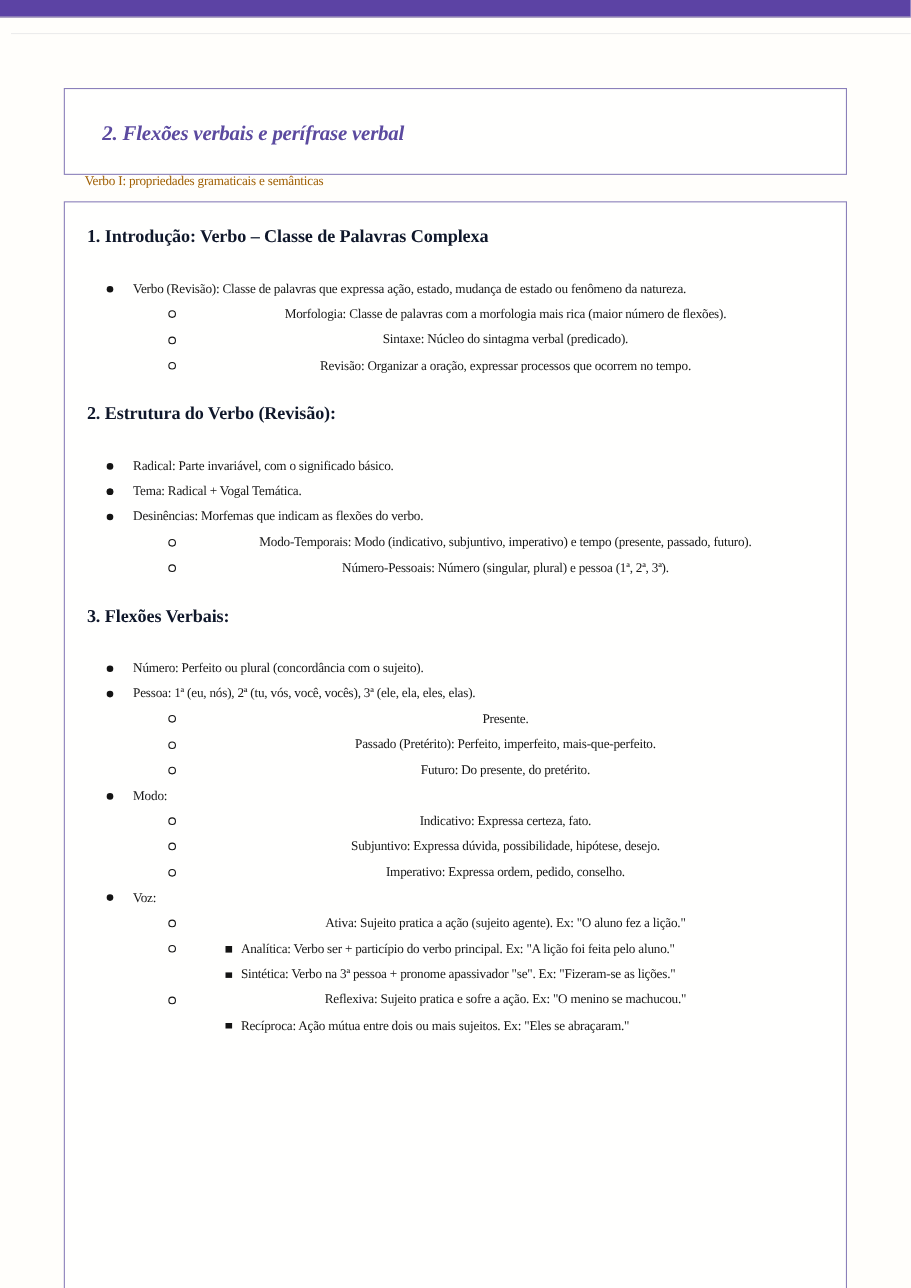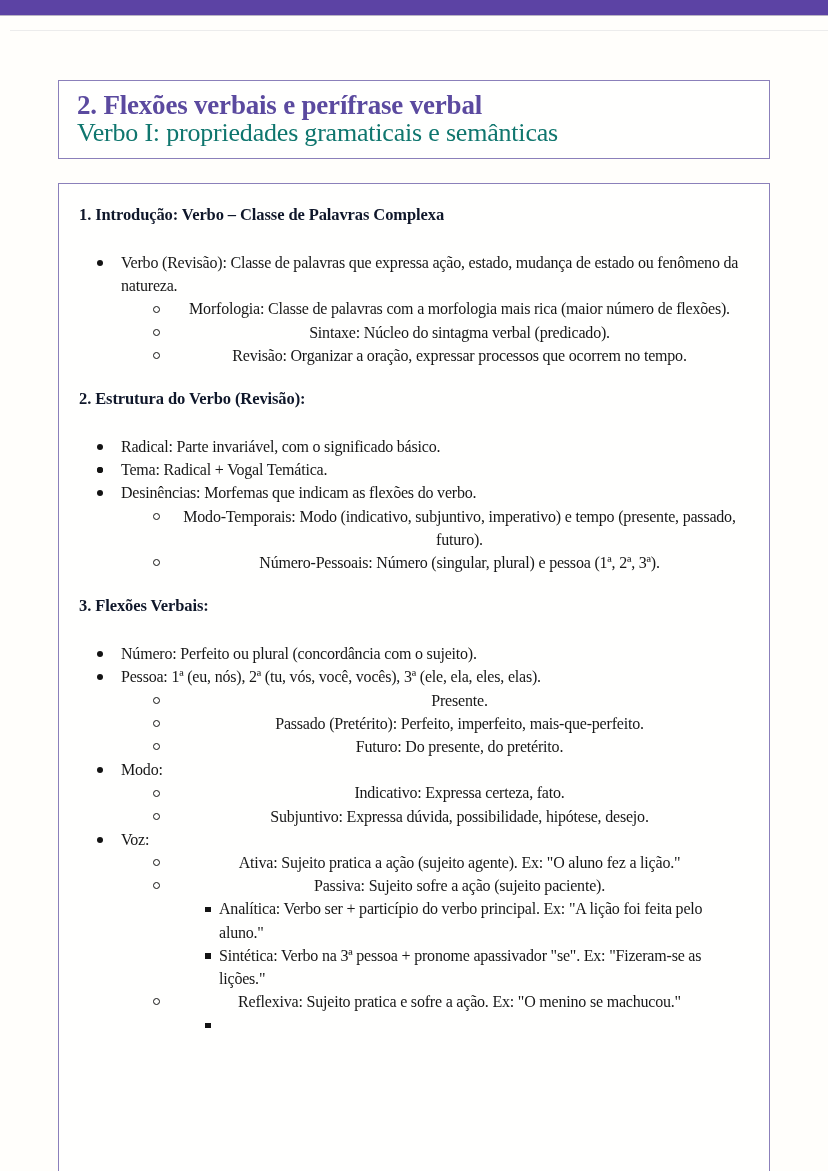--- a/index.html
+++ b/index.html
@@ -36,51 +36,52 @@
     box-sizing: border-box;
     background: #fffffe;
     border: 1.5px solid #8b80ba;
   }
   .title-card {
     top: 80px;
     height: 79px;
     padding: 9px 18px;
   }
   .page-title {
-    margin: 0;
-    font-size: 27px;
+    margin: 16px;
+    font-size: 19px;
     font-weight: bold;
     color: #5b4a9f;
     line-height: 31px;
     letter-spacing: -0.2px;
+    font-style: italic;
   }
   .page-subtitle {
     margin: 0;
-    font-size: 26px;
-    color: #0f766e;
+    font-size: 12px;
+    color: #a16207;
     line-height: 23px;
     letter-spacing: -0.2px;
   }
   .content-card {
     top: 183px;
     height: 1040px;
     padding: 21px 20px 0 20px;
   }
   .section-heading {
     margin: 0 0 26px 0;
     font-size: 16.5px;
     font-weight: bold;
     color: #0f172a;
     letter-spacing: -0.1px;
   }
   .section { margin: 0; }
   .section:not(:first-child) { margin-top: 22px; }
   .item {
     position: relative;
-    font-size: 16px;
+    font-size: 12px;
     line-height: 23.2px;
     color: #171717;
     letter-spacing: -0.2px;
   }
   .item.l1 { padding-left: 42px; }
   .item.l2 { padding-left: 91px; text-align: center; }
   .item.l3 { padding-left: 140px; }
   .marker {
     position: absolute;
     display: block;
@@ -139,24 +140,25 @@
         <section class="section">
           <h2 class="section-heading">3. Flexões Verbais:</h2>
           <div class="item l1"><span class="marker m1"></span><span class="item-text">Número: Perfeito ou plural (concordância com o sujeito).</span></div>
           <div class="item l1"><span class="marker m1"></span><span class="item-text">Pessoa: 1ª (eu, nós), 2ª (tu, vós, você, vocês), 3ª (ele, ela, eles, elas).</span></div>
           <div class="item l2"><span class="marker m2"></span><span class="item-text">Presente.</span></div>
           <div class="item l2"><span class="marker m2"></span><span class="item-text">Passado (Pretérito): Perfeito, imperfeito, mais-que-perfeito.</span></div>
           <div class="item l2"><span class="marker m2"></span><span class="item-text">Futuro: Do presente, do pretérito.</span></div>
           <div class="item l1"><span class="marker m1"></span><span class="item-text">Modo:</span></div>
           <div class="item l2"><span class="marker m2"></span><span class="item-text">Indicativo: Expressa certeza, fato.</span></div>
           <div class="item l2"><span class="marker m2"></span><span class="item-text">Subjuntivo: Expressa dúvida, possibilidade, hipótese, desejo.</span></div>
+          <div class="item l2"><span class="marker m2"></span><span class="item-text">Imperativo: Expressa ordem, pedido, conselho.</span></div>
           <div class="item l1"><span class="marker m1"></span><span class="item-text">Voz:</span></div>
           <div class="item l2"><span class="marker m2"></span><span class="item-text">Ativa: Sujeito pratica a ação (sujeito agente). Ex: "O aluno fez a lição."</span></div>
-          <div class="item l2"><span class="marker m2"></span><span class="item-text">Passiva: Sujeito sofre a ação (sujeito paciente).</span></div>
+          <div class="item l2"><span class="marker m2"></span></div>
           <div class="item l3"><span class="marker m3"></span><span class="item-text">Analítica: Verbo ser + particípio do verbo principal. Ex: "A lição foi feita pelo aluno."</span></div>
           <div class="item l3"><span class="marker m3"></span><span class="item-text">Sintética: Verbo na 3ª pessoa + pronome apassivador "se". Ex: "Fizeram-se as lições."</span></div>
           <div class="item l2"><span class="marker m2"></span><span class="item-text">Reflexiva: Sujeito pratica e sofre a ação. Ex: "O menino se machucou."</span></div>
-          <div class="item l3"><span class="marker m3"></span></div>
+          <div class="item l3"><span class="marker m3"></span><span class="item-text">Recíproca: Ação mútua entre dois ou mais sujeitos. Ex: "Eles se abraçaram."</span></div>
         </section>
       </div>
   </div>
 
 </div>
 
 </body></html>

